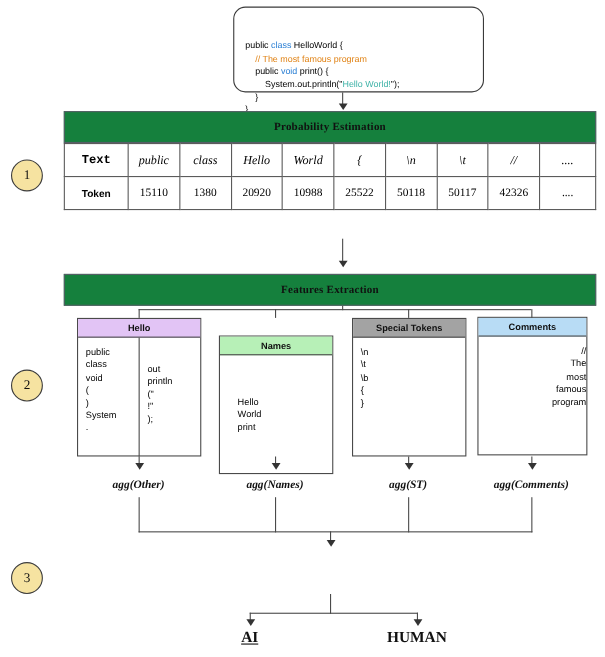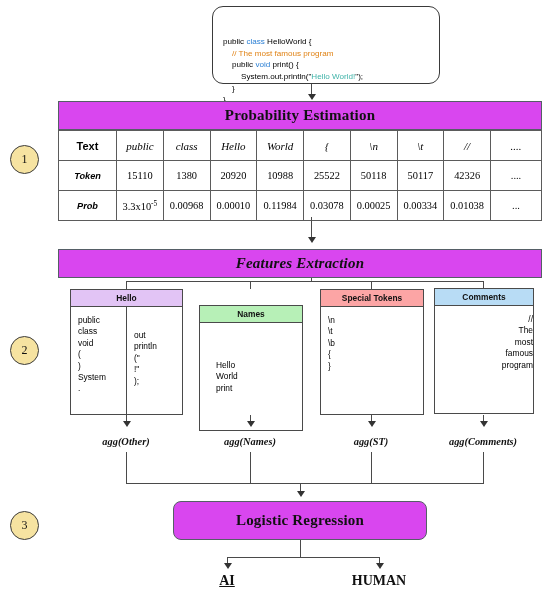--- a/index.html
+++ b/index.html
@@ -37,34 +37,34 @@
     line-height: 11.6px;
     white-space: pre;
   }
   .kw  { color: #2a7fd4; }
   .cmt { color: #e08214; }
   .str { color: #3fb3a8; }
 
   
   .bluebar {
     position: absolute;
-    background: #d946ef;
+    background: #15803d;
     border: 1.1px solid #555f66;
     box-sizing: border-box;
     display: flex;
     align-items: center;
     justify-content: center;
     font-family: "Liberation Serif", serif;
     font-weight: bold;
-    font-size: 15px;
+    font-size: 10px;
     color: #111111;
     letter-spacing: .2px;
   }
   #prob-bar { left: 58px; top: 101px; width: 484px; height: 29px; }
-  #feat-bar { left: 58px; top: 249px; width: 484px; height: 29px; font-style: italic; }
+  #feat-bar { left: 58px; top: 249px; width: 484px; height: 29px; }
   #logreg-bar {
     left: 173px; top: 501px; width: 254px; height: 39px;
     border-radius: 8px;
   }
 
   
   .ptable {
     position: absolute;
     left: 58px; top: 130px;
     width: 484px;
@@ -79,24 +79,23 @@
     vertical-align: middle;
     font-family: "Liberation Serif", serif;
     font-size: 10.4px;
     padding: 0;
     overflow: hidden;
   }
   .ptable td.rowhead {
     font-family: "Liberation Sans", sans-serif;
     font-weight: bold;
     font-size: 9.2px;
-    font-style: italic;
   }
   .ptable tr.text-row td { font-style: italic; font-size: 11px; }
-  .ptable tr.text-row td.rowhead { font-style: normal; }
+  .ptable tr.text-row td.rowhead { font-style: normal; font-family: Liberation Mono, monospace; }
   .col-head { width: 57px; }
   .col-last { width: 50px; }
   sup { font-size: 7.4px; }
 
   
   .fbox {
     position: absolute;
     border: 1px solid #4a4a4a;
     box-sizing: border-box;
     background: #ffffff;
@@ -129,21 +128,21 @@
   .fbody.centered { align-items: center; }
   .fbody.centered .fcol { padding-top: 0; }
 
   #box-other    { left: 70px;  top: 289px; width: 113px; height: 126px; }
   #box-names    { left: 199px; top: 294px; width: 104px; height: 126px; margin-top: 11px; }
   #box-st       { left: 320px; top: 289px; width: 104px; height: 126px; }
   #box-comments { left: 434px; top: 288px; width: 100px; height: 126px; text-align: right; }
 
   #box-other .fhead    { background: #e2c4f5; }
   #box-names .fhead    { background: #b7f0b7; }
-  #box-st .fhead       { background: #fca5a5; }
+  #box-st .fhead       { background: #a3a3a3; }
   #box-comments .fhead { background: #b8dcf5; }
 
   
   .agg {
     position: absolute;
     font-family: "Liberation Serif", serif;
     font-style: italic;
     font-weight: bold;
     font-size: 10.4px;
     color: #111;
@@ -242,32 +241,20 @@
           <td>15110</td>
           <td>1380</td>
           <td>20920</td>
           <td>10988</td>
           <td>25522</td>
           <td>50118</td>
           <td>50117</td>
           <td>42326</td>
           <td class="col-last">....</td>
         </tr>
-        <tr>
-          <td class="rowhead col-head">Prob</td>
-          <td>3.3x10<sup>-5</sup></td>
-          <td>0.00968</td>
-          <td>0.00010</td>
-          <td>0.11984</td>
-          <td>0.03078</td>
-          <td>0.00025</td>
-          <td>0.00334</td>
-          <td>0.01038</td>
-          <td class="col-last">...</td>
-        </tr>
       </tbody>
   </table>
 
   <div class="vline" style="left:311px; top:217px; height:21px;"></div>
   <div class="arrow" style="left:311.6px; top:237px;"></div>
 
   <div class="bluebar" id="feat-bar">Features Extraction</div>
 
   <div class="fbox" id="box-other">
     <div class="fhead">Hello</div>
@@ -340,21 +327,20 @@
   <div class="agg" id="agg-comments">agg(Comments)</div>
 
   <div class="vline" style="left:126px; top:452px; height:32px;"></div>
   <div class="vline" style="left:250px; top:452px; height:32px;"></div>
   <div class="vline" style="left:371px; top:452px; height:32px;"></div>
   <div class="vline" style="left:483px; top:452px; height:32px;"></div>
   <div class="hline" style="left:126px; top:483px; width:358px;"></div>
   <div class="vline" style="left:300px; top:483px; height:10px;"></div>
   <div class="arrow" style="left:300.6px; top:491px;"></div>
 
-  <div class="bluebar" id="logreg-bar">Logistic Regression</div>
 
   <div class="vline" style="left:300px; top:540px; height:18px;"></div>
   <div class="hline" style="left:227px; top:557px; width:153px;"></div>
   <div class="vline" style="left:227px; top:557px; height:8px;"></div>
   <div class="arrow" style="left:227.6px; top:563px;"></div>
   <div class="vline" style="left:379px; top:557px; height:8px;"></div>
   <div class="arrow" style="left:379.6px; top:563px;"></div>
 
   <div class="outcome" id="out-ai">AI</div>
   <div class="outcome" id="out-human">HUMAN</div>

